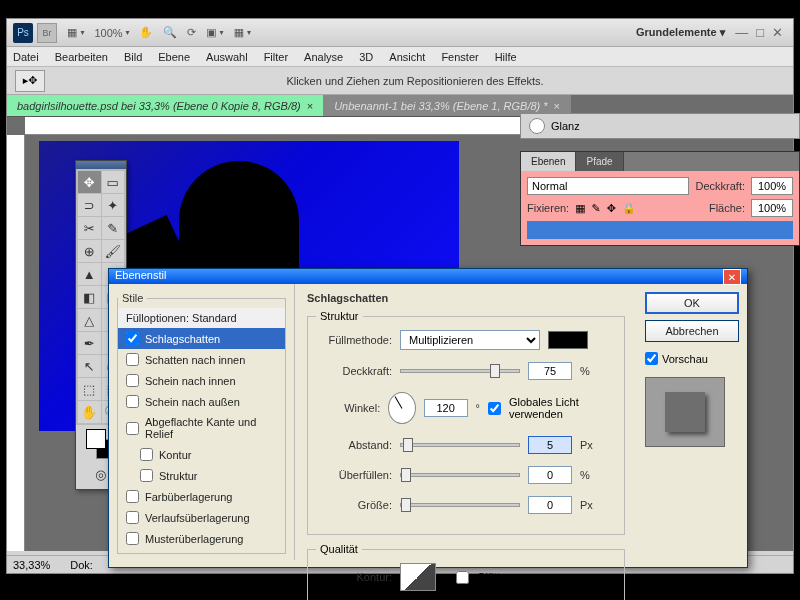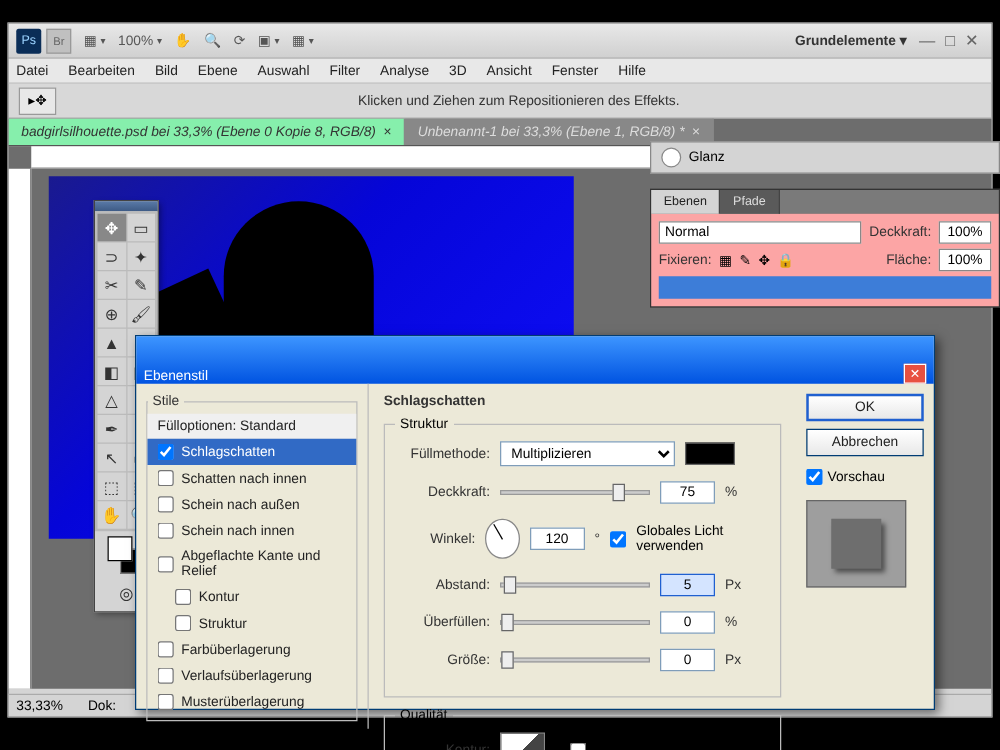--- a/index.html
+++ b/index.html
@@ -45,21 +45,21 @@
 .ptab{padding:4px 10px;background:#5a5a5a;color:#ddd;border-right:1px solid #444;cursor:pointer;font-size:10px}
 .ptab.act{background:#d4d4d4;color:#222}
 .panel-body{background:#fca5a5;padding:6px;font-size:10px}
 .prow{display:flex;align-items:center;gap:6px;margin-bottom:4px}
 .prow label{color:#333}
 .psel{flex:1;height:18px;border:1px solid #888;background:#fff;padding:0 4px}
 .pinp{width:42px;height:18px;border:1px solid #888;background:#fff;text-align:center}
 .statusbar{position:absolute;bottom:0;left:0;right:0;height:18px;background:#d4d4d4;border-top:1px solid #aaa;display:flex;align-items:center;padding:0 6px;font-size:10px;gap:20px}
 
 .dlg{position:absolute;left:108px;top:268px;width:640px;height:300px;background:#ece9d8;border:1px solid #003c74;box-shadow:3px 3px 8px rgba(0,0,0,.5);z-index:20}
-.dlg-title{height:38px;background:linear-gradient(#3d95ff,#0053e1);color:#fff;display:flex;align-items:flex-end;padding:0 6px;justify-content:space-between}
+.dlg-title{height:15px;background:linear-gradient(#3d95ff,#0053e1);color:#fff;display:flex;align-items:flex-start;padding:0 6px;justify-content:space-between}
 .dlg-close{width:18px;height:16px;background:#e85040;color:#fff;display:flex;align-items:center;justify-content:center;border:1px solid #fff;cursor:pointer;font-size:10px}
 .dlg-body{display:flex;height:calc(100% - 22px)}
 .dlg-left{width:186px;padding:8px;border-right:1px solid #bbb}
 .fieldset{border:1px solid #bbb;padding:4px 0}
 .fieldset legend{padding:0 4px;color:#333}
 .style-list{}
 .style-item{padding:4px 8px;display:flex;align-items:center;gap:6px;cursor:pointer;color:#222}
 .style-item.hdr{background:#f0f0f0;font-weight:normal}
 .style-item.sel{background:#316ac5;color:#fff}
 .style-item input[type=checkbox]{margin:0}
@@ -237,25 +237,25 @@
           <div class="style-item sel">
               <input type="checkbox" checked="" style="">
               <span>Schlagschatten</span>
             </div>
           <div class="style-item">
               <input type="checkbox" style="">
               <span>Schatten nach innen</span>
             </div>
           <div class="style-item">
               <input type="checkbox" style="">
+              <span>Schein nach innen</span>
+            </div>
+          <div class="style-item">
+              <input type="checkbox" style="">
               <span>Schein nach außen</span>
-            </div>
-          <div class="style-item">
-              <input type="checkbox" style="">
-              <span>Schein nach innen</span>
             </div>
           <div class="style-item">
               <input type="checkbox" style="">
               <span>Abgeflachte Kante und Relief</span>
             </div>
           <div class="style-item" style="padding-left:22px">
               <input type="checkbox" style="">
               <span>Kontur</span>
             </div>
           <div class="style-item" style="padding-left:22px">

